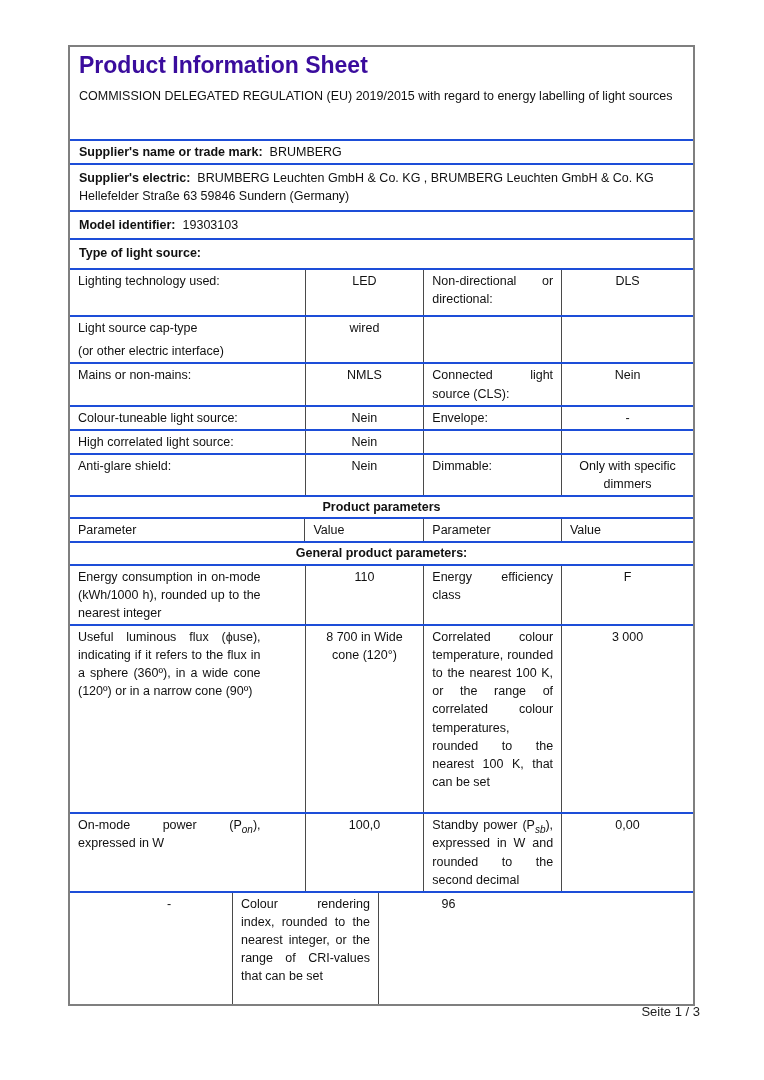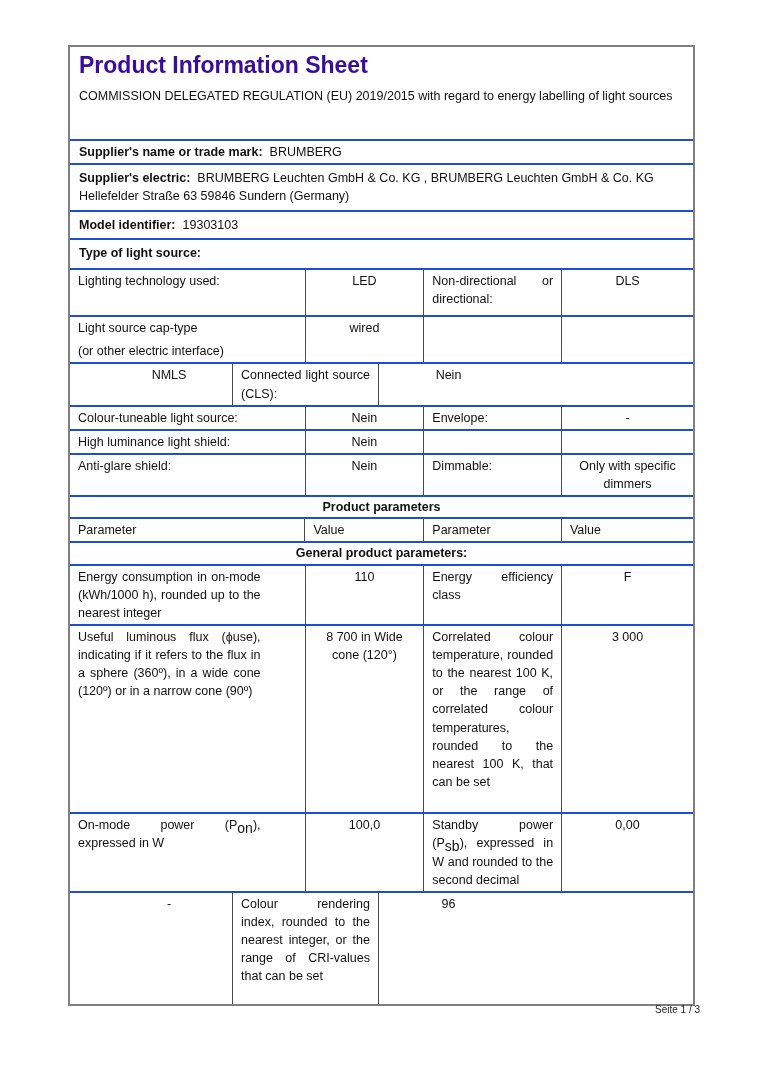--- a/index.html
+++ b/index.html
@@ -36,25 +36,25 @@
   .cols4 { display: flex; align-items: stretch; }
   .c { padding: 2px 8px; }
   .c + .c { border-left: 1px solid #4a4a4a; }
   .c1 { width: 211px; }
   .c2 { width: 126px; margin-left: 36px; }
   .c3 { width: 146px; }
   .c4 { width: 140px; }
   .p { text-align: justify; }
   .v { text-align: center; padding: 2px 6px; }
   .gap-top { margin-top: 5px; }
-  sub { font-size: 14px; line-height: 1; }
+  sub { font-size: 10px; line-height: 1; font-style: italic; }
 
   .footer {
     position: absolute; left: 68px; top: 1003px; width: 632px;
-    text-align: right; font-size: 10px; color: #222;
+    text-align: right; font-size: 13px; color: #222;
   }
 </style>
 </head>
 <body>
 
 <div class="page">
   <div class="sheet">
 
     <div class="row head-block">
       <div class="doc-title" style="color: rgb(58, 12, 157);">Product Information Sheet</div>
@@ -86,34 +86,35 @@
       <div class="c c1">
         <div>Light source cap-type</div>
         <div class="gap-top">(or other electric interface)</div>
       </div>
       <div class="c c2 v">wired</div>
       <div class="c c3 p"></div>
       <div class="c c4 v"></div>
     </div>
 
     <div class="row cols4" style="min-height:41px">
+      <div class="c c1 p">Mains or non-mains:</div>
       <div class="c c2 v">NMLS</div>
       <div class="c c3 p">Connected light source (CLS):</div>
       <div class="c c4 v">Nein</div>
     </div>
 
     <div class="row cols4" style="min-height:22px">
       <div class="c c1 p">Colour-tuneable light source:</div>
       <div class="c c2 v">Nein</div>
       <div class="c c3 p">Envelope:</div>
       <div class="c c4 v">-</div>
     </div>
 
     <div class="row cols4" style="min-height:21px">
-      <div class="c c1 p">High luminance light shield:</div>
+      <div class="c c1 p">High correlated light source:</div>
       <div class="c c2 v">Nein</div>
       <div class="c c3 p"></div>
       <div class="c c4 v"></div>
     </div>
 
     <div class="row cols4" style="min-height:41px">
       <div class="c c1 p">Anti-glare shield:</div>
       <div class="c c2 v">Nein</div>
       <div class="c c3 p">Dimmable:</div>
       <div class="c c4 v">Only with specific dimmers</div>

